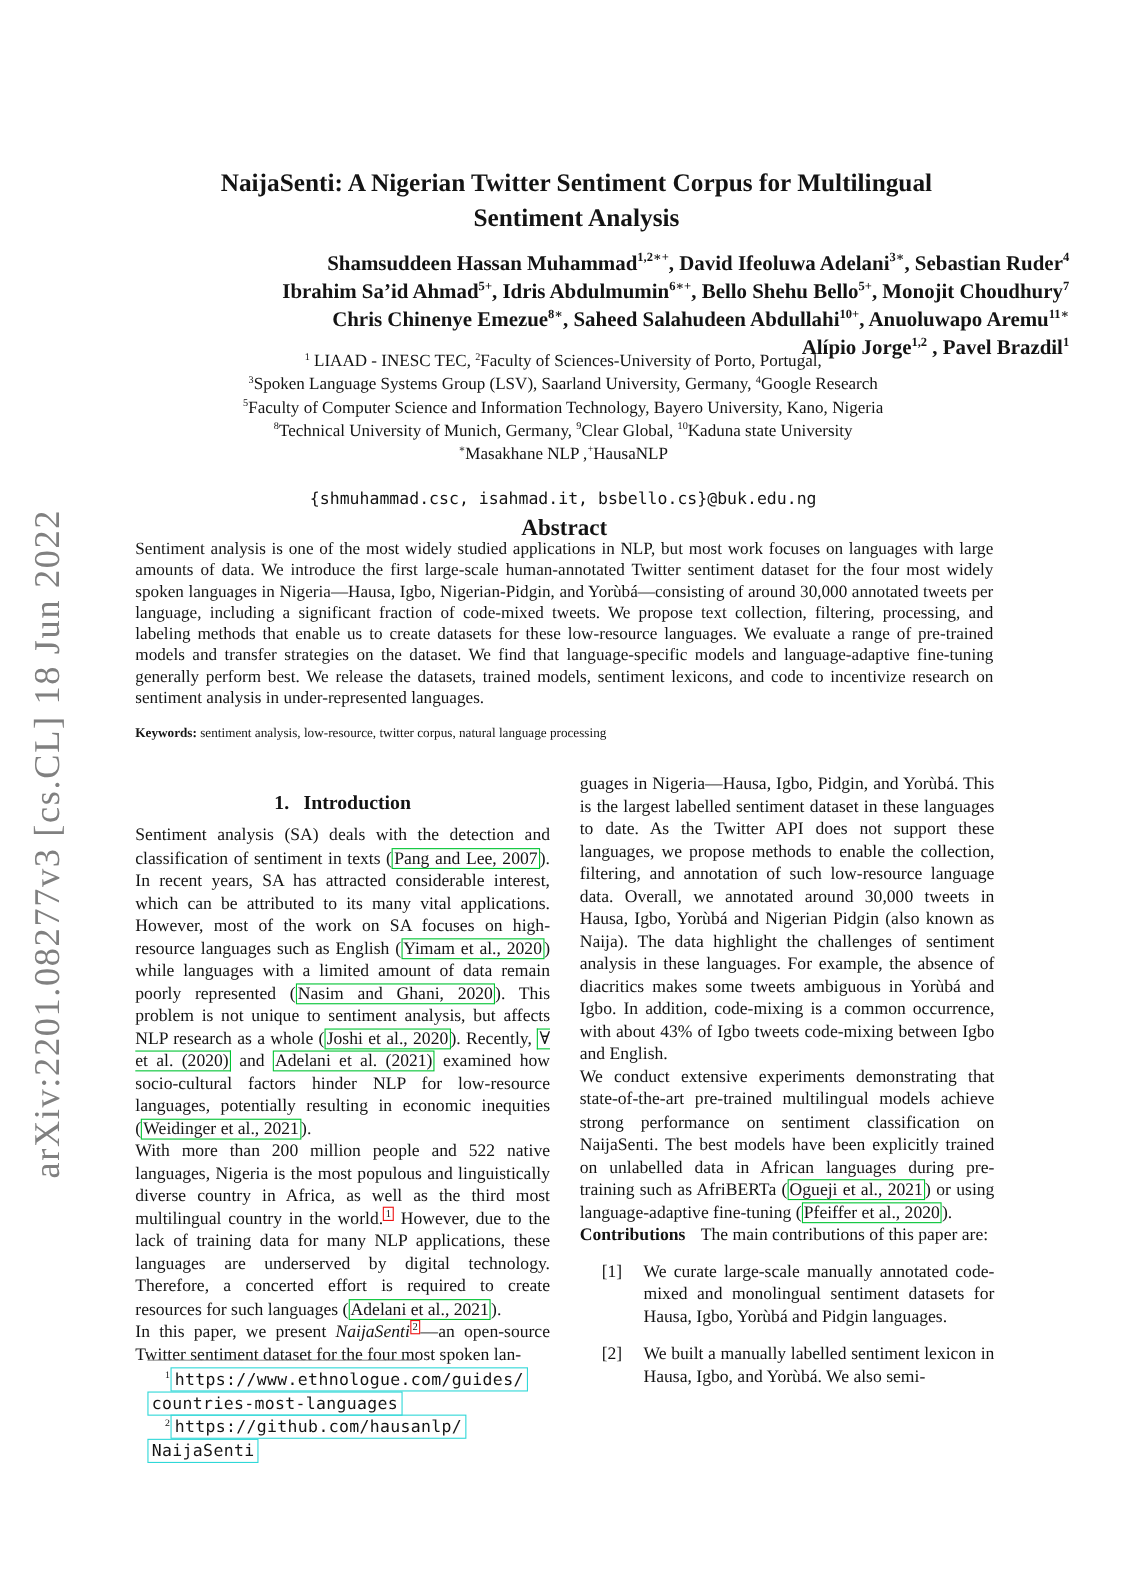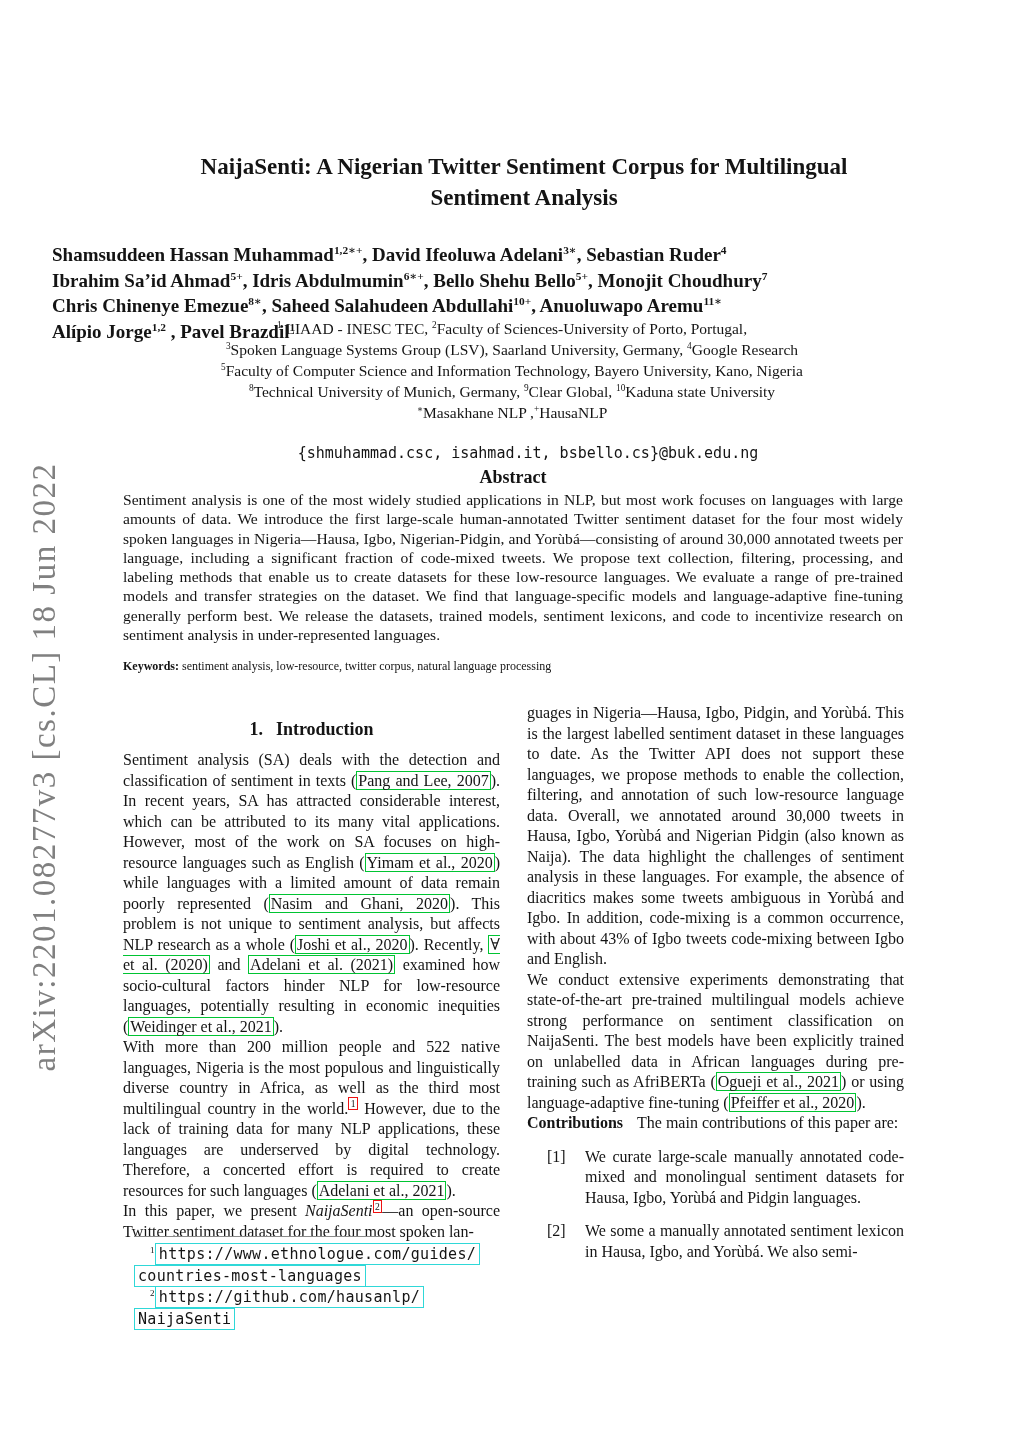--- a/index.html
+++ b/index.html
@@ -5,32 +5,32 @@
   html,body{margin:0;padding:0;background:#ffffff;}
   .page{position:relative;width:1024px;height:1448px;background:#ffffff;overflow:hidden;
         font-family:"Liberation Serif","DejaVu Serif",serif;color:#141414;}
 
   .arxiv{position:absolute;top:767px;left:44px;transform:translate(-50%,-50%) rotate(-90deg);
          white-space:nowrap;font-size:33px;color:var(--arxiv-text,#808080);letter-spacing:1.5px;}
 
   .title{position:absolute;top:139px;left:102px;width:820px;text-align:center;
          font-size:23px;font-weight:bold;line-height:31px;margin:12px;}
 
-  .authors{position:absolute;top:227px;left:52px;width:920px;text-align:left;
-           font-size:19px;font-weight:bold;line-height:25.5px;margin-top:15px;}
+  .authors{position:absolute;top:227px;left:52px;width:920px;text-align:right;
+           font-size:19px;font-weight:bold;line-height:25.5px;}
   sup{font-size:0.6em;line-height:0;}
   .authors sup{font-weight:bold;}
 
   .affiliations{position:absolute;top:319px;left:52px;width:920px;text-align:center;
                 font-size:15.5px;line-height:20.9px;}
-  .emails{position:absolute;top:444px;left:68px;width:920px;text-align:center;
+  .emails{position:absolute;top:444px;left:52px;width:920px;text-align:center;
           font-family:"DejaVu Sans Mono","Liberation Mono",monospace;font-size:15px;}
 
   .abstract-heading{position:absolute;top:467px;left:123px;width:780px;text-align:center;
-                    font-weight:bold;font-size:18px;}
+                    font-weight:bold;font-size:21px;}
   .abstract-body{position:absolute;top:490px;left:123px;width:780px;margin:0;
                  text-align:justify;font-size:15.6px;line-height:19.3px;}
 
   .keywords{position:absolute;top:659px;left:123px;width:780px;margin:0;font-size:12px;}
 
   .col-left{position:absolute;top:703px;left:123px;width:377px;}
   .col-right{position:absolute;top:703px;left:527px;width:377px;}
 
   .section-heading{text-align:center;font-size:18px;font-weight:bold;margin:16px 0 10px 0;}
   .section-heading .sec-num{margin-right:13px;}
@@ -96,16 +96,16 @@
     <div class="footnote-rule"></div>
     <p class="footnote"><sup>1</sup><span class="box-cyan">https://www.ethnologue.com/guides/</span><br><span class="box-cyan">countries-most-languages</span></p>
     <p class="footnote"><sup>2</sup><span class="box-cyan">https://github.com/hausanlp/</span><br><span class="box-cyan">NaijaSenti</span></p>
   </div>
 
   <div class="col-right">
     <p class="body"><span>guages in Nigeria—Hausa, Igbo, Pidgin, and Yorùbá. This is the largest labelled sentiment dataset in these languages to date. As the Twitter API does not support these languages, we propose methods to enable the collection, filtering, and annotation of such low-resource language data.  Overall, we annotated around 30,000 tweets in Hausa, Igbo, Yorùbá and Nigerian Pidgin (also known as Naija).  The data highlight the challenges of sentiment analysis in these languages.  For example, the absence of diacritics makes some tweets ambiguous in Yorùbá and Igbo.  In addition, code-mixing is a common occurrence, with about 43% of Igbo tweets code-mixing between Igbo and English.</span></p>
     <p class="body"><span>We conduct extensive experiments demonstrating that state-of-the-art pre-trained multilingual models achieve strong performance on sentiment classification on NaijaSenti.  The best models have been explicitly trained on unlabelled data in African languages during pre-training such as AfriBERTa (</span><span class="box-green">Ogueji et al., 2021</span><span>) or using language-adaptive fine-tuning (</span><span class="box-green">Pfeiffer et al., 2020</span><span>).</span></p>
     <p class="contrib"><strong>Contributions</strong><span>The main contributions of this paper are:</span></p>
     <div class="list-item"><span class="list-marker">[1]</span><span>We curate large-scale manually annotated code-mixed and monolingual sentiment datasets for Hausa, Igbo, Yorùbá and Pidgin languages.</span></div>
-    <div class="list-item"><span class="list-marker">[2]</span><span>We some a manually annotated sentiment lexicon in Hausa, Igbo, and Yorùbá.  We also semi-</span></div>
+    <div class="list-item"><span class="list-marker">[2]</span><span>We built a manually labelled sentiment lexicon in Hausa, Igbo, and Yorùbá.  We also semi-</span></div>
   </div>
 
 </div>
 
 </body></html>

